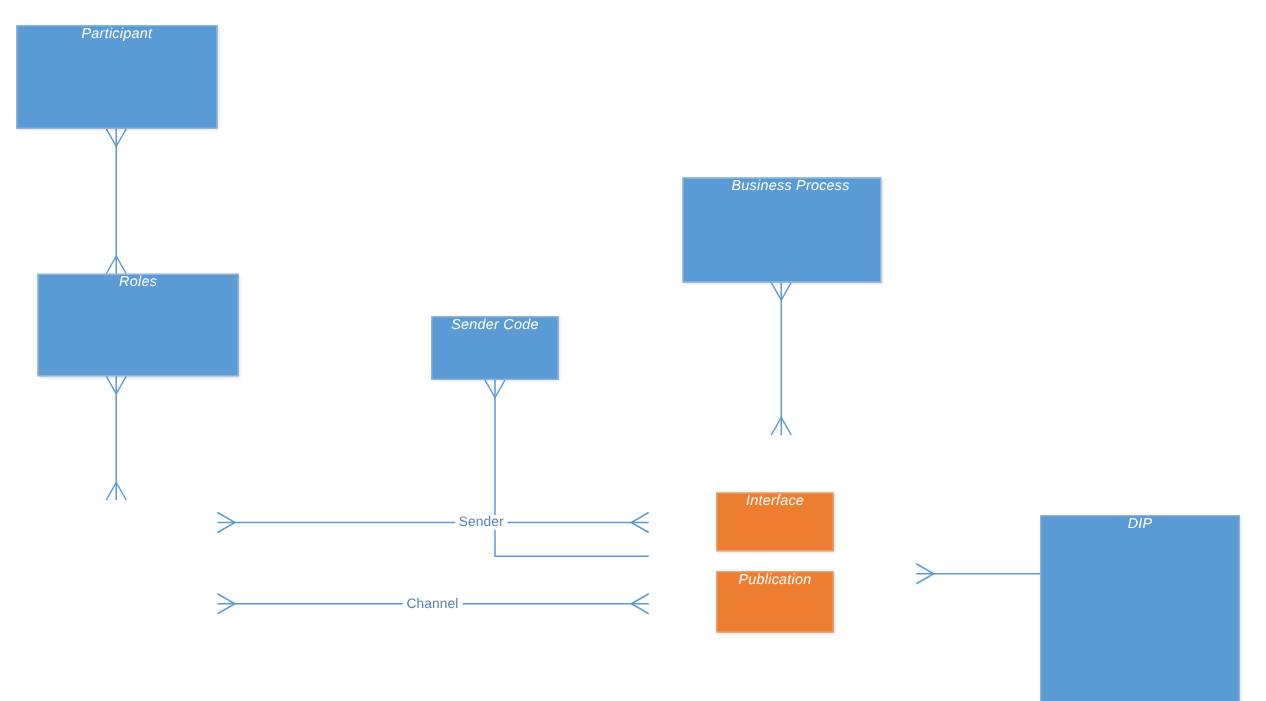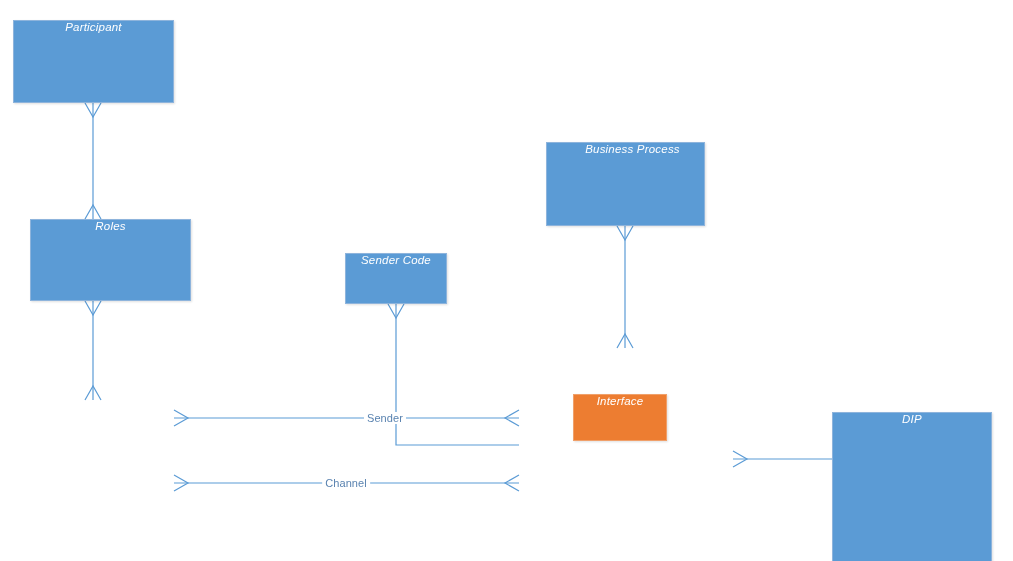--- a/index.html
+++ b/index.html
@@ -139,20 +139,23 @@
 
   <div class="node" style="left:546px; top:142px; width:159px; height:84px;padding-left:14px;">
     <span>Business Process</span>
   </div>
 
 
   <div class="node orange" style="left:573px; top:394px; width:94px; height:47px;">
     <span>Interface</span>
   </div>
 
+  <div class="node orange" style="left:573px; top:457px; width:94px; height:49px;">
+    <span>Publication</span>
+  </div>
 
   <div class="node" style="left:832px; top:412px; width:160px; height:152px;">
     <span>DIP</span>
   </div>
 
   <div class="edge-label" style="left:345px; top:418px;margin-left:40px;">Sender</div>
 
   <div class="edge-label" style="left:346px; top:483px;">Channel</div>
 
 </div>

